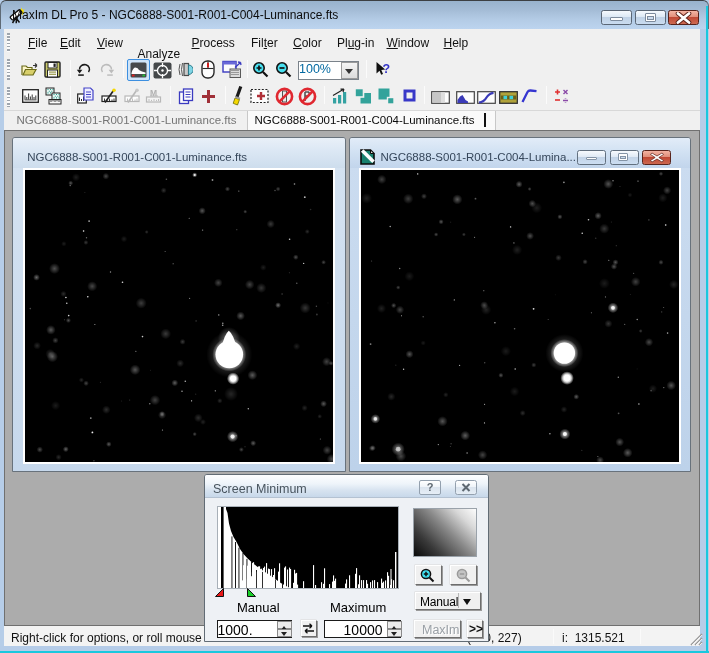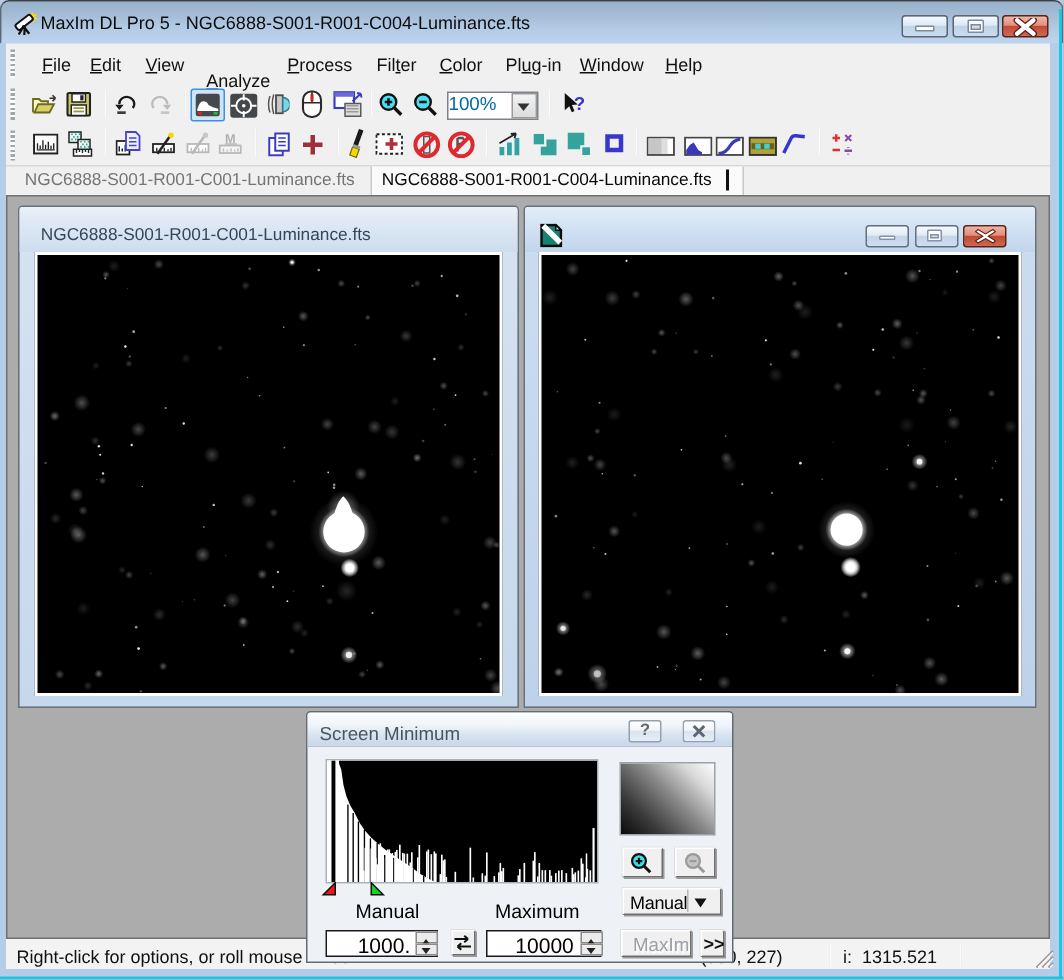--- a/index.html
+++ b/index.html
@@ -1,18 +1,18 @@
 <!DOCTYPE html>
 <html><head><meta charset="utf-8"><style>
 *{margin:0;padding:0;box-sizing:border-box}
 html,body{width:709px;height:653px;overflow:hidden}
 body{font-family:"Liberation Sans",sans-serif;position:relative;background:#b6cde8}
 .abs{position:absolute}
 .titlebar{left:0;top:0;width:709px;height:29px;background:linear-gradient(180deg,#98b2cc 0,#a3bbd5 30%,#b3cbe5 65%,#bcd4ef 100%);border-radius:6px 6px 0 0;border-top:1px solid #3c3f42;border-left:1px solid #5e6a76;border-right:1px solid #5e6a76}
-.titletxt{left:27px;top:8px;font-size:12px;color:#0c0c0c;white-space:nowrap}
+.titletxt{left:12px;top:8px;font-size:12px;color:#0c0c0c;white-space:nowrap}
 .capbtn{top:10px;height:15px;border-radius:2.5px;border:1px solid #5a6675}
 .capbtn.std{background:linear-gradient(180deg,#f5f9fd 0,#dde9f5 45%,#c0d2e6 50%,#cadcf0 100%)}
 .capbtn.cls{background:linear-gradient(180deg,#f4b5a4 0,#e2907c 45%,#c14a36 50%,#cd6a52 100%);border-color:#58231b}
 .client{left:4px;top:29px;width:696px;background:#f0f0f0}
 .grip{width:3px;background:repeating-linear-gradient(180deg,#9fa6ae 0 1.6px,#fdfdfd 1.6px 3.2px)}
 .mi{position:absolute;top:7px;font-size:12px;color:#111;white-space:nowrap}
 .mi u{text-decoration-thickness:1px}
 .sep{position:absolute;top:4px;width:1px;height:18px;background:#c7c7c7;border-right:1px solid #fbfbfb}
 .ic{position:absolute}
 .tabtxt{position:absolute;top:3px;font-size:11.5px;white-space:nowrap}
@@ -420,20 +420,21 @@
       </svg>
 </div>
   </div>
 <div class="win" style="left:349.4px;top:136.5px;width:341.3px;height:335px;background:linear-gradient(180deg,#dce9f8 0,#cbdcf0 8%,#bdd2ea 100%)">
 <div class="wincap" style="background:linear-gradient(180deg,#e2ecf8 0,#d2e2f3 45%,#c2d5ec 100%)"></div>
 <svg style="position:absolute;left:10px;top:11px" width="15" height="16" viewBox="0 0 15 16">
 <path d="M1,1 L10.5,1 L14,4.5 L14,15 L1,15 Z" fill="#17806e" stroke="#0a0a0a" stroke-width="1.6"></path>
 <path d="M10.5,1 L10.5,4.5 L14,4.5 Z" fill="#e8e4da" stroke="#0a0a0a" stroke-width="1"></path>
 <rect x="-1" y="5" width="16" height="3.6" transform="rotate(45 7 8)" fill="#fdfdfd"></rect>
 </svg>
+<div class="wintxt" style="left:30px;width:196px;overflow:hidden">NGC6888-S001-R001-C004-Lumina...</div>
 <div class="mdibtn std" style="left:227px"></div>
 <div style="position:absolute;left:236px;top:19px;width:11px;height:3.5px;background:#fdfdfd;border:1px solid #8494a6;border-radius:1px"></div>
 <div class="mdibtn std" style="left:259.5px"></div>
 <div style="position:absolute;left:268px;top:15.5px;width:10px;height:8px;background:#fdfdfd;border:1px solid #8494a6;border-radius:1px"></div>
 <div style="position:absolute;left:270px;top:18px;width:6px;height:3.5px;background:#ccdcee;border:1px solid #8494a6"></div>
 <div class="mdibtn cls" style="left:292px"></div>
 <svg style="position:absolute;left:299px;top:14px" width="16" height="11" viewBox="0 0 16 11">
 <path d="M3,1 L8,4 L13,1 L14.6,2.4 L9.8,5.5 L14.6,8.6 L13,10 L8,7 L3,10 L1.4,8.6 L6.2,5.5 L1.4,2.4 Z" fill="#fff" stroke="#5c2018" stroke-width="0.7"></path>
 </svg>
 <div class="imgwrap" style="left:9px;top:30.5px;right:9px;bottom:7px">
@@ -708,21 +709,21 @@
         <rect x="5.6" y="0" width="2.4" height="81" fill="#fff"></rect>
         <rect x="3" y="0" width="2.6" height="81" fill="#000"></rect>
       </svg>
 </div>
 <svg class="abs" style="left:9px;top:113px" width="44" height="10" viewBox="0 0 44 10">
 <polygon points="1.5,8.5 9.5,8.5 9.5,0.5" fill="#e81818" stroke="#111" stroke-width="1"></polygon>
 <polygon points="33.5,0.5 33.5,8.5 41.5,8.5" fill="#18d028" stroke="#111" stroke-width="1"></polygon>
 </svg>
 <div class="lbl" style="left:32px;top:125px">Manual</div>
 <div class="lbl" style="left:125px;top:125px">Maximum</div>
-<div class="editbox" style="left:11.5px;top:145px;width:75px;height:17.5px;text-align:right;padding:1px 17px 0 0">1000.</div>
+<div class="editbox" style="left:11.5px;top:145px;width:75px;height:17.5px;padding:1px 17px 0 0">1000.</div>
 <div class="spin abs" style="left:71.5px;top:145.5px;height:8px"></div>
     <div class="abs" style="left:75.7px;top:148.0px;width:0;height:0;border:3px solid transparent;border-bottom:4px solid #222"></div>
     <div class="spin abs" style="left:71.5px;top:153.5px;height:8.5px"></div>
     <div class="abs" style="left:75.7px;top:157.0px;width:0;height:0;border:3px solid transparent;border-top:4px solid #222"></div>
 <div class="editbox" style="left:118.5px;top:145px;width:77px;height:17.5px;text-align:right;padding:1px 17px 0 0">10000</div>
 <div class="spin abs" style="left:182px;top:145.5px;height:8px"></div>
     <div class="abs" style="left:186.2px;top:148.0px;width:0;height:0;border:3px solid transparent;border-bottom:4px solid #222"></div>
     <div class="spin abs" style="left:182px;top:153.5px;height:8.5px"></div>
     <div class="abs" style="left:186.2px;top:157.0px;width:0;height:0;border:3px solid transparent;border-top:4px solid #222"></div>
 <div class="btn3d" style="left:95.5px;top:145px;width:16px;height:17px"></div>

